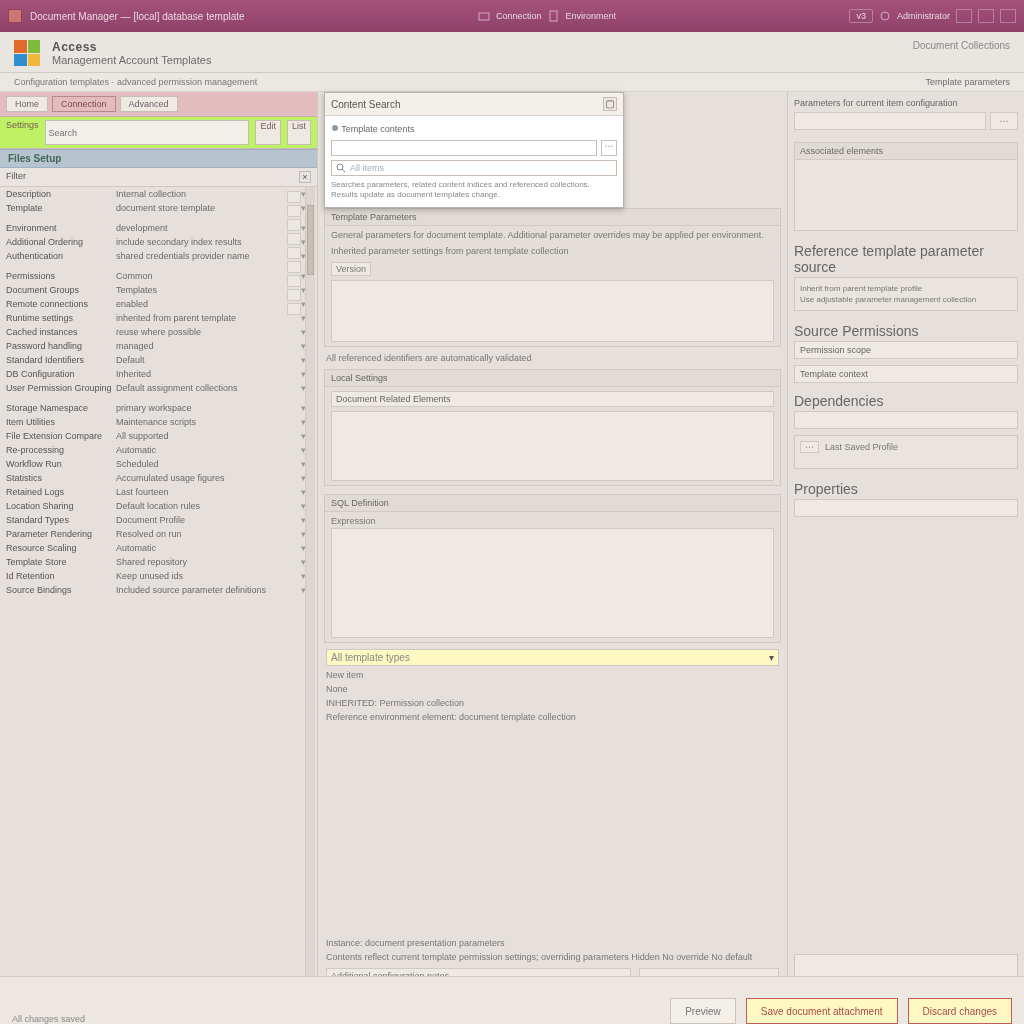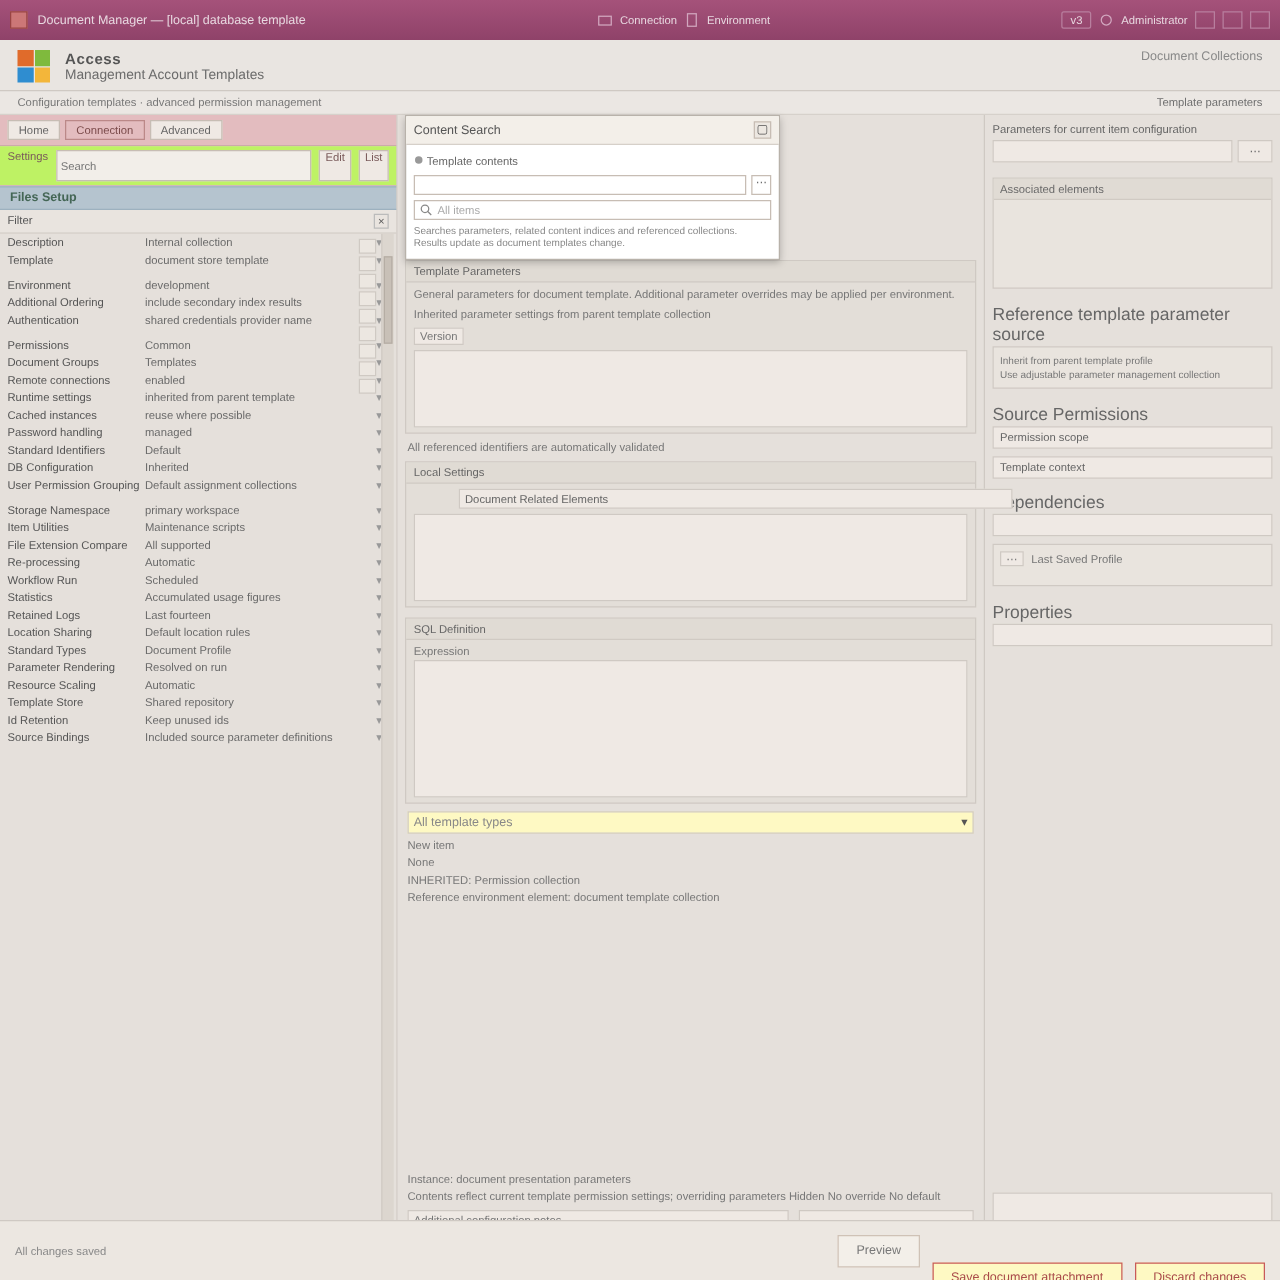--- a/index.html
+++ b/index.html
@@ -74,21 +74,21 @@
   
   .right { width:236px; background:#e5e0db; display:flex; flex-direction:column; padding:6px;}
   .right .hdr { font-size:9px; color:#666; margin-bottom:4px;}
   .right .box { border:1px solid #cfc9c3; background:#e9e4de; margin-bottom:8px;}
   .right .box .bh { background:#e0dbd4; font-size:9px; color:#6a6a6a; padding:3px 5px; border-bottom:1px solid #d0cac3;}
   .right .box .bb { padding:5px; font-size:9px; color:#777;}
   .right .field { border:1px solid #cfc9c3; background:#efe9e4; font-size:9px; padding:3px 5px; margin-bottom:6px; color:#666;}
   .right .lbl { font-size:14px; color:#666; margin:4px 0 2px; }
 
   
-  .footer { position:fixed; bottom:0; left:0; right:0; height:48px; background:#ece7e1; border-top:1px solid #cfc9c3; display:flex; align-items:center; padding:0 12px; gap:10px;}
+  .footer { position:fixed; bottom:0; left:0; right:0; height:48px; background:#ece7e1; border-top:1px solid #cfc9c3; display:flex; align-items:flex-end; padding:0 12px; gap:10px;}
   .footer .info { font-size:9px; color:#888; }
   .footer .sp { flex:1; }
   .footer button { height:26px; padding:0 14px; font-size:10px; border:1px solid #cfc2b6; background:#f3efe9; color:#777;}
   .footer button.danger { border:1.5px solid #c85a5a; color:#a94a4a; background:#fef9c3;margin-top:44px;}
   svg { display:block; }
 </style>
 </head>
 <body>
 
 <div class="titlebar">
@@ -358,21 +358,21 @@
         </div>
         <div class="fieldbox big" style="margin-top:4px"></div>
       </div>
     </div>
 
     <div class="label">All referenced identifiers are automatically validated</div>
 
     <div class="sect">
       <div class="sh">Local Settings</div>
       <div class="sb">
-        <input class="field" style="width: 100%; margin-left: 36px;" value="Document Related Elements">
+        <input class="field" style="width: 100%;" value="Document Related Elements">
         <div class="fieldbox" style="height:70px;margin-top:4px"></div>
       </div>
     </div>
 
     <div class="sect">
       <div class="sh">SQL Definition</div>
       <div class="sb">
         <div class="label" style="padding:0 0 2px">Expression</div>
         <div class="fieldbox tall"></div>
       </div>

